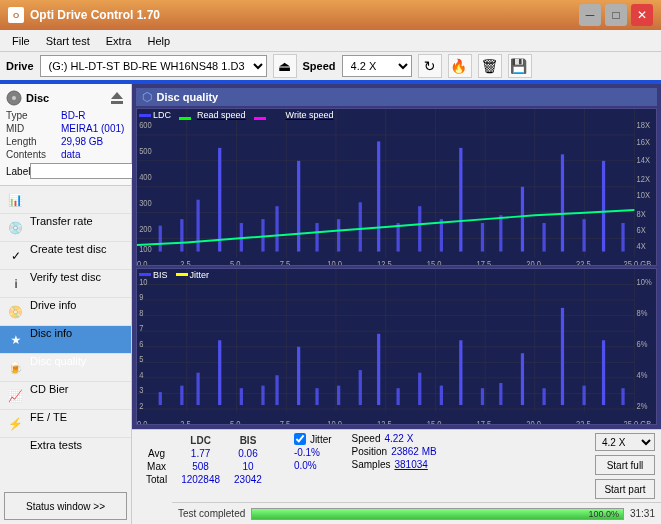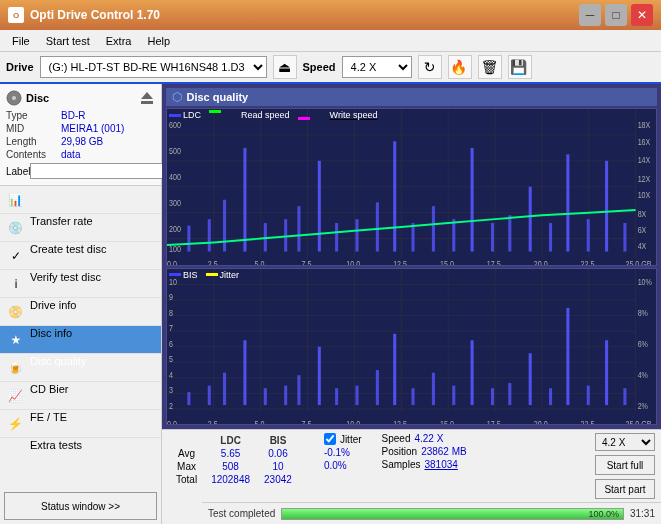--- a/index.html
+++ b/index.html
@@ -14,32 +14,32 @@
     .title-btn { width: 22px; height: 22px; border: none; cursor: pointer; border-radius: 3px; font-size: 12px; display: flex; align-items: center; justify-content: center; }
     .title-btn-min { background: #b0b0b0; color: #333; }
     .title-btn-max { background: #b0b0b0; color: #333; }
     .title-btn-close { background: #e04040; color: white; }
 
     
     .menu-bar { background: #f0f0f0; height: 22px; display: flex; align-items: center; padding: 0 4px; border-bottom: 1px solid #ccc; }
     .menu-item { padding: 2px 8px; cursor: pointer; font-size: 11px; }
 
     
-    .drive-toolbar { background: #f0f0f0; height: 32px; display: flex; align-items: center; padding: 0 6px; border-bottom: 2px solid #1d4ed8; gap: 6px; }
+    .drive-toolbar { background: #f0f0f0; height: 32px; display: flex; align-items: center; padding: 0 6px; border-bottom: 4px solid #1d4ed8; gap: 6px; }
     .drive-label { font-size: 11px; font-weight: bold; }
     .drive-select { height: 22px; font-size: 11px; padding: 0 4px; min-width: 200px; border: 1px solid #999; background: white; }
     .toolbar-icon-btn { width: 24px; height: 24px; border: 1px solid #ccc; background: #f8f8f8; cursor: pointer; display: flex; align-items: center; justify-content: center; font-size: 14px; }
     .speed-label { font-size: 11px; font-weight: bold; }
     .speed-select { height: 22px; font-size: 11px; padding: 0 4px; width: 70px; border: 1px solid #999; background: white; }
 
     
     .main-content { display: flex; height: calc(524px - 30px - 22px - 32px); }
 
     
-    .sidebar { width: 162px; background: #f0f0f0; border-right: 1px solid #ccc; display: flex; flex-direction: column; }
+    .sidebar { width: 132px; background: #f0f0f0; border-right: 1px solid #ccc; display: flex; flex-direction: column; }
     
     
     .disc-panel { background: #f8f8f8; border-bottom: 1px solid #ccc; padding: 6px; }
     .disc-header { display: flex; align-items: center; gap: 4px; margin-bottom: 4px; }
     .disc-icon { width: 16px; height: 16px; }
     .disc-title { font-weight: bold; font-size: 11px; }
     .disc-row { display: flex; align-items: center; margin-bottom: 2px; font-size: 10px; }
     .disc-row-label { width: 55px; color: #333; }
     .disc-row-value { color: #0000cc; font-size: 10px; }
     .disc-label-row { display: flex; align-items: center; margin-top: 3px; }
@@ -214,21 +214,21 @@
 
       <div style="flex:1; display:flex; flex-direction:column; gap:2px;">
 
         <div style="flex:1; position:relative; background:#1a2050; border:1px solid #4a4a8a;">
           
           <div style="position:absolute;top:1px;left:2px;display:flex;gap:8px;z-index:2;">
             <div style="display:flex;align-items:center;gap:2px;">
               <div style="width:12px;height:3px;background:#4040ff;"></div>
               <span style="color:white;font-size:9px;">LDC</span>
             </div>
-            <div style="display:flex;align-items:flex-start;gap:20px;">
+            <div style="display:flex;align-items:flex-end;gap:6px;text-decoration:underline;">
               <div style="width:12px;height:3px;background:#00ff00;"></div>
               <span style="color:white;font-size:9px;">Read speed</span>
             </div>
             <div style="display:flex;align-items:flex-end;gap:20px;text-decoration:underline;">
               <div style="width:12px;height:3px;background:#ff00ff;"></div>
               <span style="color:white;font-size:9px;">Write speed</span>
             </div>
           </div>
           <svg width="100%" height="100%" viewBox="0 0 480 120" preserveAspectRatio="none">
 
@@ -401,21 +401,21 @@
       <table class="stats-table">
         <tbody>
             <tr>
           <td></td>
           <td class="header-cell">LDC</td>
           <td class="header-cell">BIS</td>
           <td></td>
         </tr>
         <tr>
           <td>Avg</td>
-          <td class="value-cell">5.65</td>
+          <td class="value-cell">1.77</td>
           <td class="value-cell">0.06</td>
           <td></td>
         </tr>
         <tr>
           <td>Max</td>
           <td class="value-cell">508</td>
           <td class="value-cell">10</td>
           <td></td>
         </tr>
         <tr>

